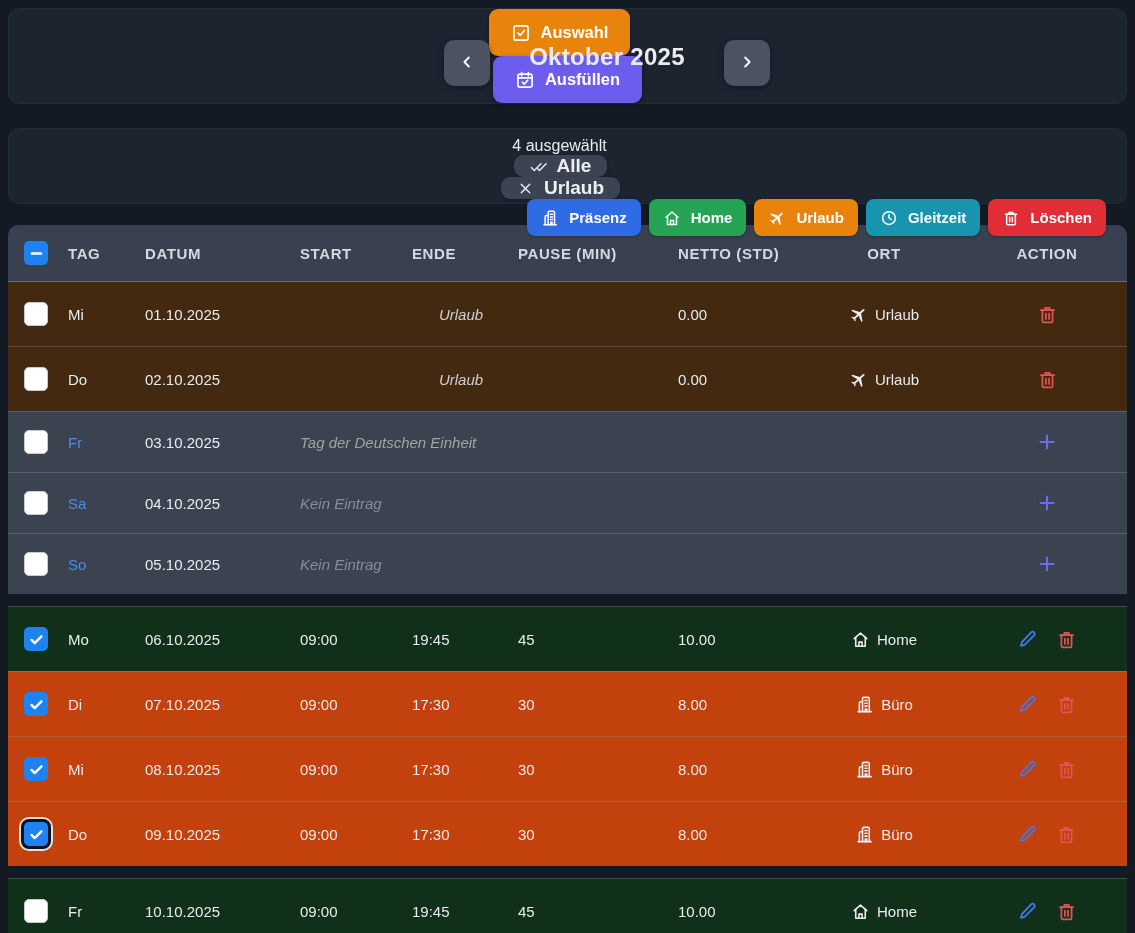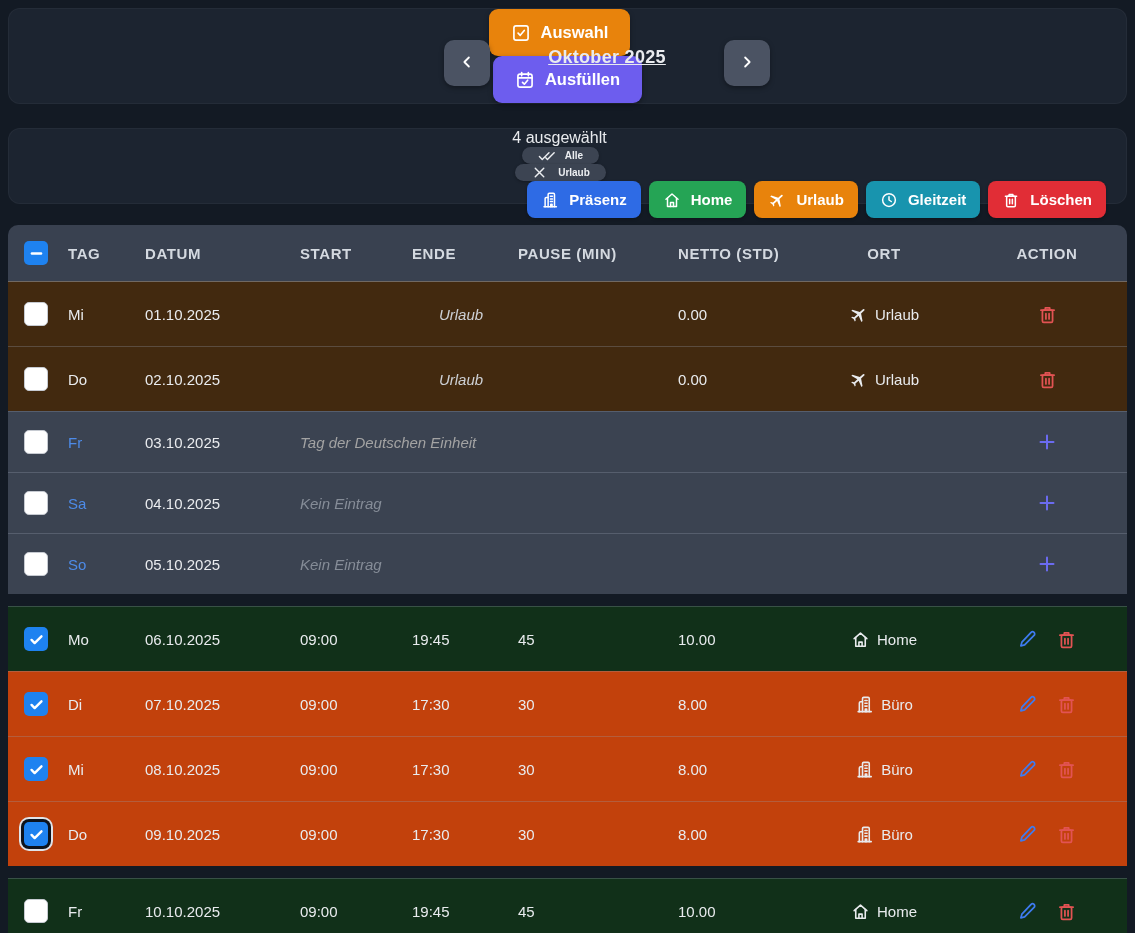--- a/index.html
+++ b/index.html
@@ -41,31 +41,31 @@
     display:flex; align-items:center; justify-content:center;
     box-shadow:0 2px 5px rgba(0,0,0,0.35);
     color:#fff; cursor:pointer; border:none;
   }
   .nav-btn svg { width:18px; height:18px; }
   .nav-prev { left:435px; }
   .nav-next { left:715px; }
   .month-title {
     position:absolute; left:481px; width:234px; top:0; height:96px;
     display:flex; align-items:center; justify-content:center;
-    font-size:18px; font-weight:700; letter-spacing:0.3px;text-decoration:underline;
+    font-size:24px; font-weight:700; letter-spacing:0.3px;
   }
   
   .selbar {
     margin-top:24px; height:76px;
     display:flex; align-items:center;
-    padding:0 20px;
+    padding:8px 20px;
   }
   .sel-count { font-size:16px; color:#E9EBEE; margin-right:16px; }
   .btn-gray {
-    height:40px; padding:0 16px; font-size:10px; font-weight:600;
+    height:40px; padding:0 16px; font-size:19px; font-weight:600;
     background:#3C4452; color:#EDEFF2; margin-right:14px;
     box-shadow:0 1px 3px rgba(0,0,0,0.3);
   }
   .btn-gray svg { width:17px; height:17px; }
   .sel-actions { margin-left:auto; display:flex; gap:8px; }
   .btn-act {
     height:37px; padding:0 14px; font-size:15px; font-weight:600;
     border-radius:8px; box-shadow:0 1px 3px rgba(0,0,0,0.3);
   }
   .btn-act svg { width:18px; height:18px; }

